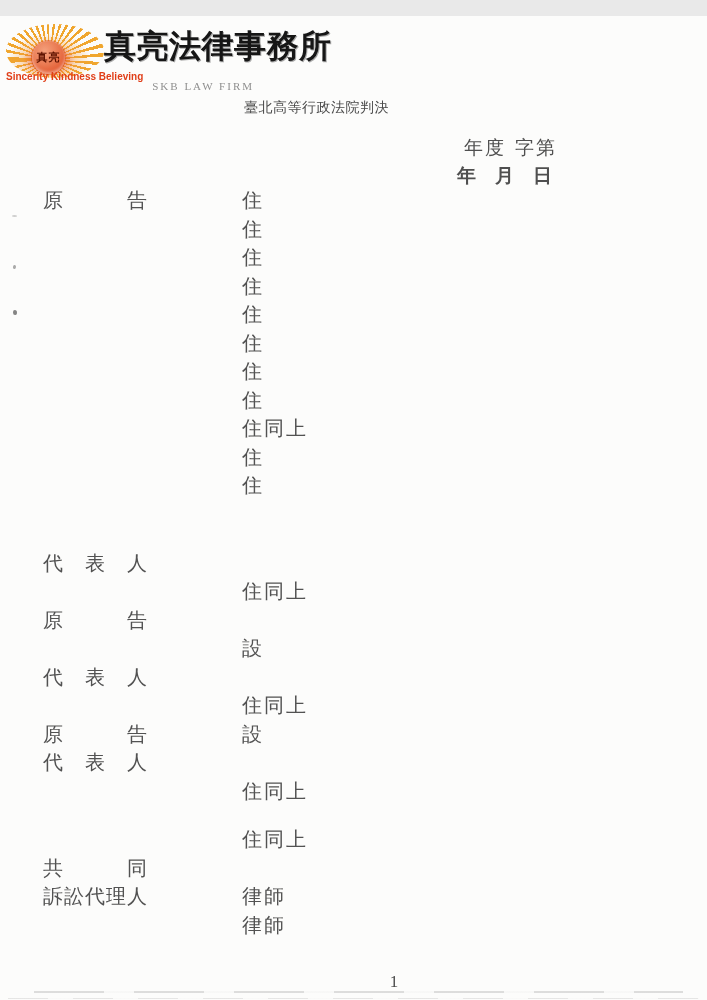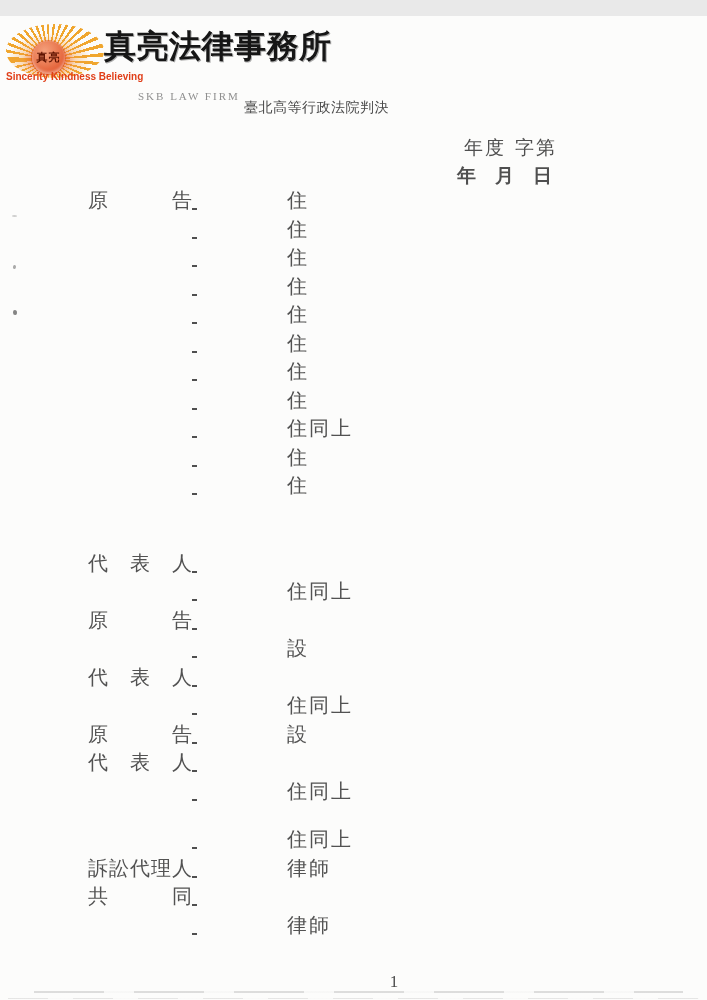--- a/index.html
+++ b/index.html
@@ -28,34 +28,34 @@
   .logo-tagline {
     position:absolute; left:0; top:49px; width:98px; text-align:center; white-space:nowrap;
     font-family:"Liberation Sans","DejaVu Sans",sans-serif; font-size:10px; font-weight:bold; color:#e03e18;
   }
   .firm-zh {
     position:absolute; left:104px; top:8px; margin:0;
     font-size:32px; line-height:44px; font-weight:bold; color:#161616; letter-spacing:0.5px;
     text-shadow: 1px 1px 0 rgba(70,70,70,.45);
   }
   .firm-en {
-    position:absolute; left:138px; top:74px; width:116px; text-align:left;
+    position:absolute; left:138px; top:64px; width:116px; text-align:right;
     font-size:11px; color:#8f8f8f; letter-spacing:2px; white-space:nowrap;
   }
 
   
   .doc-title { position:absolute; top:83px; left:244px; margin:0; font-weight:normal;
     font-size:14px; letter-spacing:0.5px; color:#494949; white-space:nowrap; }
   .case-line { position:absolute; top:119px; left:464px; font-size:19px; letter-spacing:2px; white-space:nowrap; }
   .case-gap { display:inline-block; width:9px; }
   .date-line { position:absolute; top:147px; left:457px; font-size:19px; letter-spacing:0px; white-space:nowrap;font-weight:bold; }
 
   
   .body-rows { position:absolute; top:170px; left:0; width:707px; }
-  .row { height:28.5px; line-height:28.5px; padding-left:88px; font-size:20px; white-space:nowrap;text-decoration:underline; }
+  .row { height:28.5px; line-height:28.5px; padding-left:43px; font-size:20px; white-space:nowrap; }
   .party-label {
     display:inline-block; width:104px; vertical-align:top;
     text-align:justify; text-align-last:justify; color:#525252;
   }
   .party-value { display:inline-block; margin-left:90px; letter-spacing:2px; vertical-align:top; color:#525252; }
   .gap-1 { height:49px; }
   .gap-2 { height:20px; }
 
   
   .page-number { position:absolute; top:956px; left:344px; width:100px; text-align:center;
@@ -211,27 +211,27 @@
     <div class="gap-2"></div>
 
     <section>
 
         <div class="row">
           <span class="party-label"></span>
           <span class="party-value">住同上</span>
         </div>
 
         <div class="row">
+          <span class="party-label">共同</span>
+          <span class="party-value"></span>
+        </div>
+
+        <div class="row">
           <span class="party-label">訴訟代理人</span>
           <span class="party-value">律師</span>
-        </div>
-
-        <div class="row">
-          <span class="party-label">共同</span>
-          <span class="party-value"></span>
         </div>
 
         <div class="row">
           <span class="party-label"></span>
           <span class="party-value">律師</span>
         </div>
 
       </section>
 
   </main>

